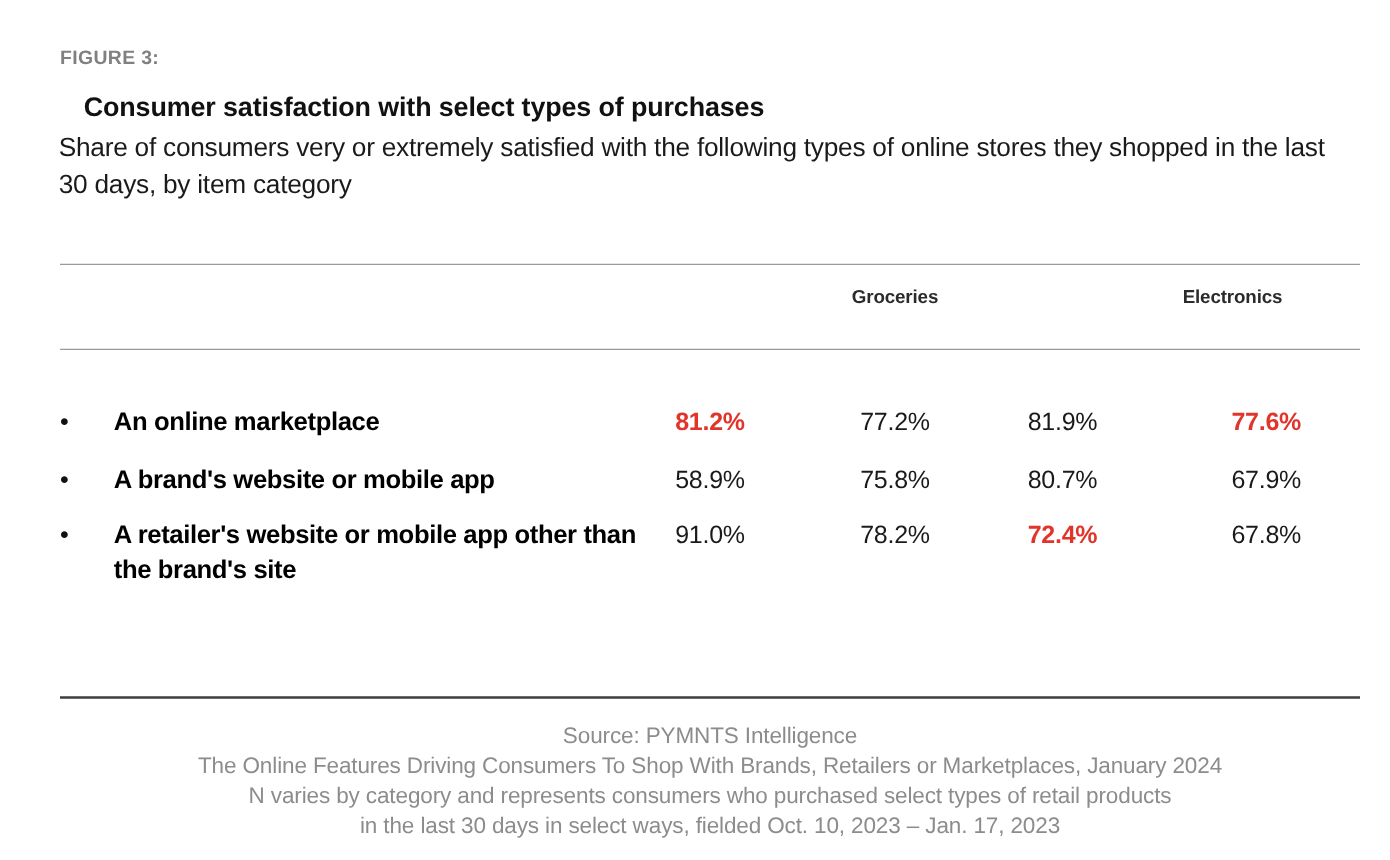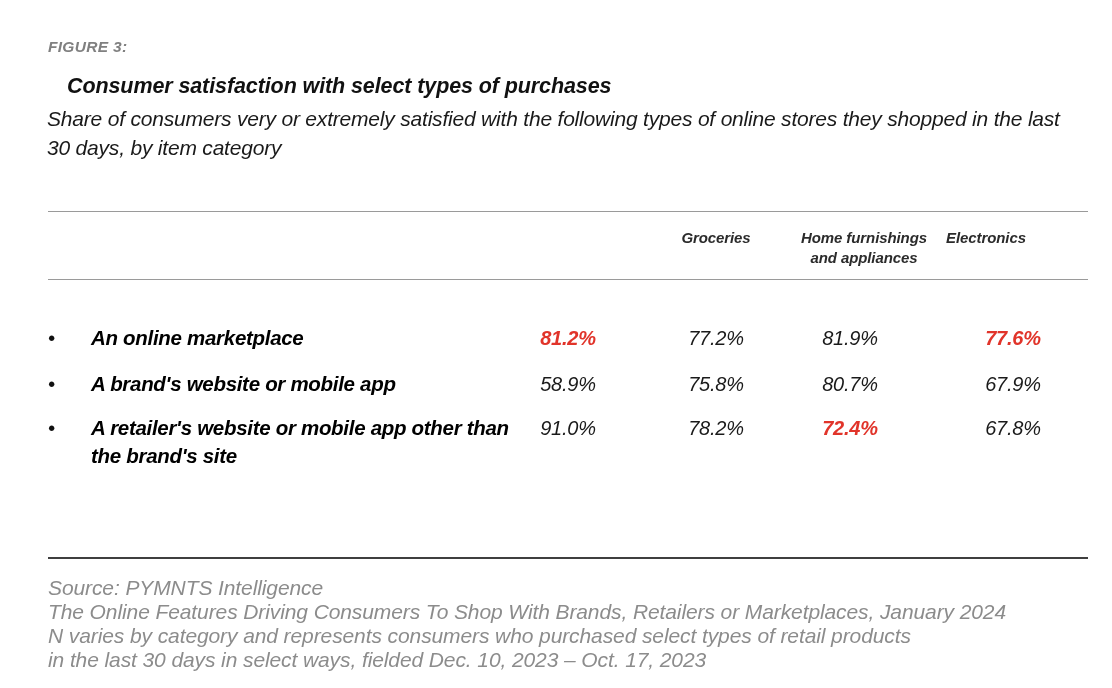--- a/index.html
+++ b/index.html
@@ -17,21 +17,20 @@
     position: relative;
   }
 
   .page {
     position: absolute;
     left: 0; top: 0;
     width: 1105px;
     height: 688px;
     box-sizing: border-box;
     padding: 0 24px;
-    font-style: italic;
   }
 
   
   .fig-label {
     position: absolute;
     left: 48px;
     top: 38px;
     font-size: 15.5px;
     font-weight: bold;
     letter-spacing: 0.3px;
@@ -145,23 +144,23 @@
     color: #e1342a;
     font-weight: bold;
   }
 
   
   .footer {
     position: absolute;
     left: 48px;
     top: 576px;
     width: 1040px;
-    text-align: left;
+    text-align: center;
     color: #8c8c8c;
-    font-size: 21px;
+    font-size: 18px;
     line-height: 24px;
     letter-spacing: -0.1px;
   }
   .footer div { display: block; }
 </style>
 </head>
 <body>
 
 <div class="page">
 
@@ -171,24 +170,20 @@
 
   <div class="fig-subtitle">Share of consumers very or extremely satisfied with the following types of online stores they shopped in the last 30 days, by item category</div>
 
   <div class="rule rule-top"></div>
   <div class="rule rule-mid"></div>
   <div class="rule rule-bottom"></div>
 
   <div class="col-head c1">
     <div>Groceries</div>
     <div></div>
-  </div>
-  <div class="col-head c2">
-    <div>Home furnishings</div>
-    <div>and appliances</div>
   </div>
   <div class="col-head c3">
     <div>Electronics</div>
     <div></div>
   </div>
 
   <div class="row row-0">
     <div class="bullet">•</div>
     <div class="row-label">An online marketplace</div>
     <div class="cell k0 hl">81.2%</div>
@@ -212,16 +207,16 @@
     <div class="cell k0">91.0%</div>
     <div class="cell k1">78.2%</div>
     <div class="cell k2 hl">72.4%</div>
     <div class="cell k3">67.8%</div>
   </div>
 
   <div class="footer">
     <div>Source: PYMNTS Intelligence</div>
     <div>The Online Features Driving Consumers To Shop With Brands, Retailers or Marketplaces, January 2024</div>
     <div>N varies by category and represents consumers who purchased select types of retail products</div>
-    <div>in the last 30 days in select ways, fielded Dec. 10, 2023 – Oct. 17, 2023</div>
+    <div>in the last 30 days in select ways, fielded Oct. 10, 2023 – Jan. 17, 2023</div>
   </div>
 
 </div>
 
 </body></html>

